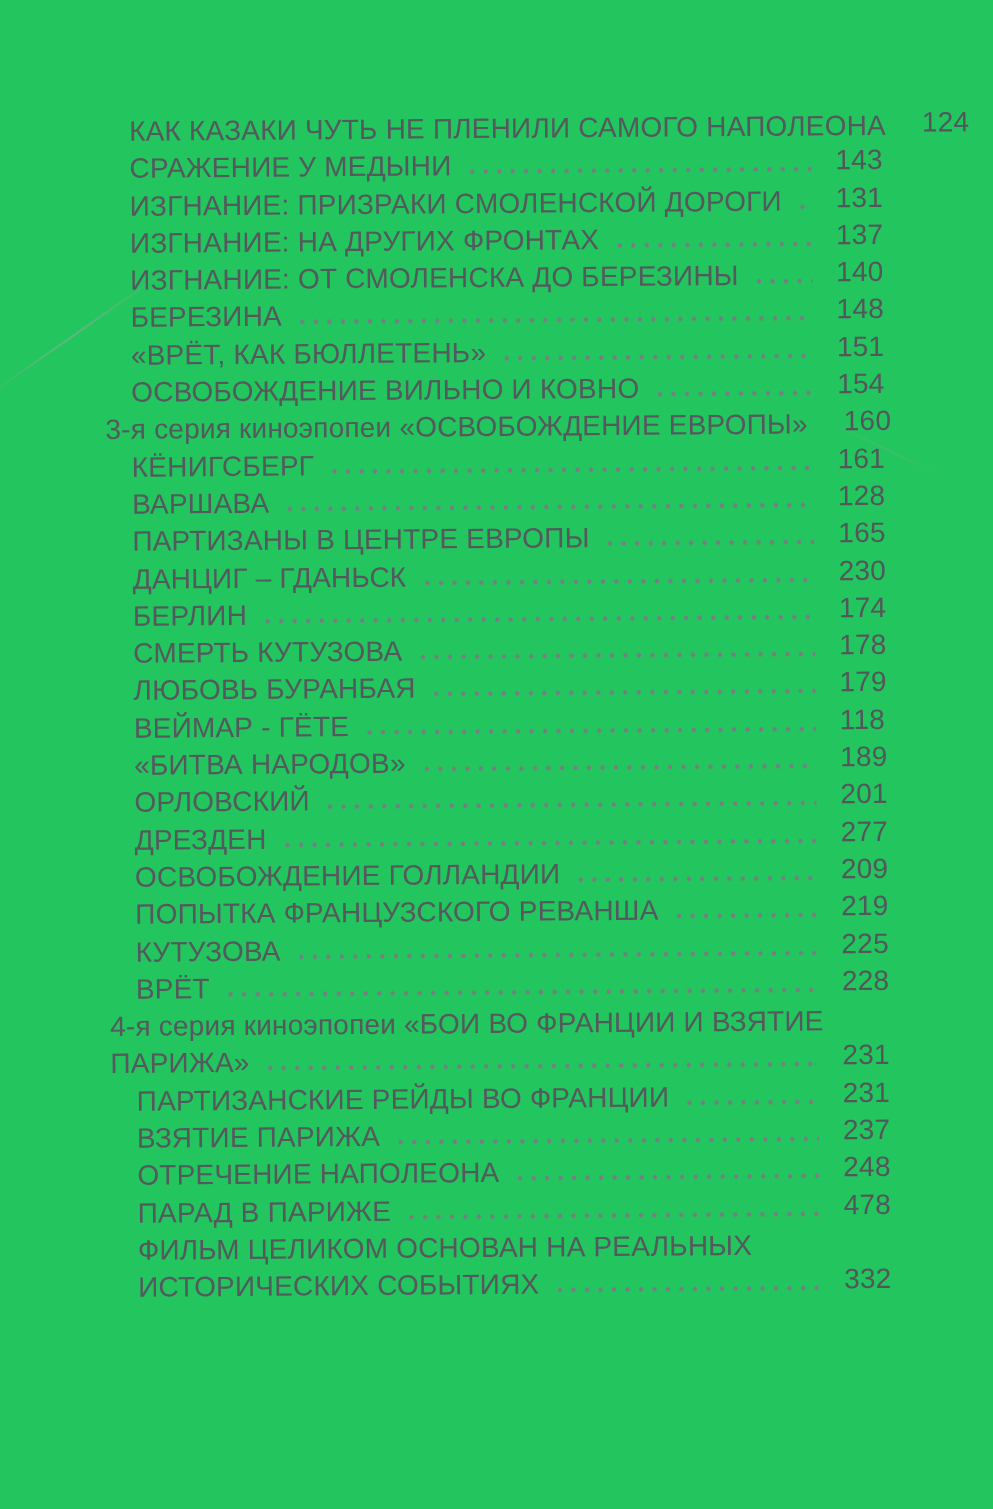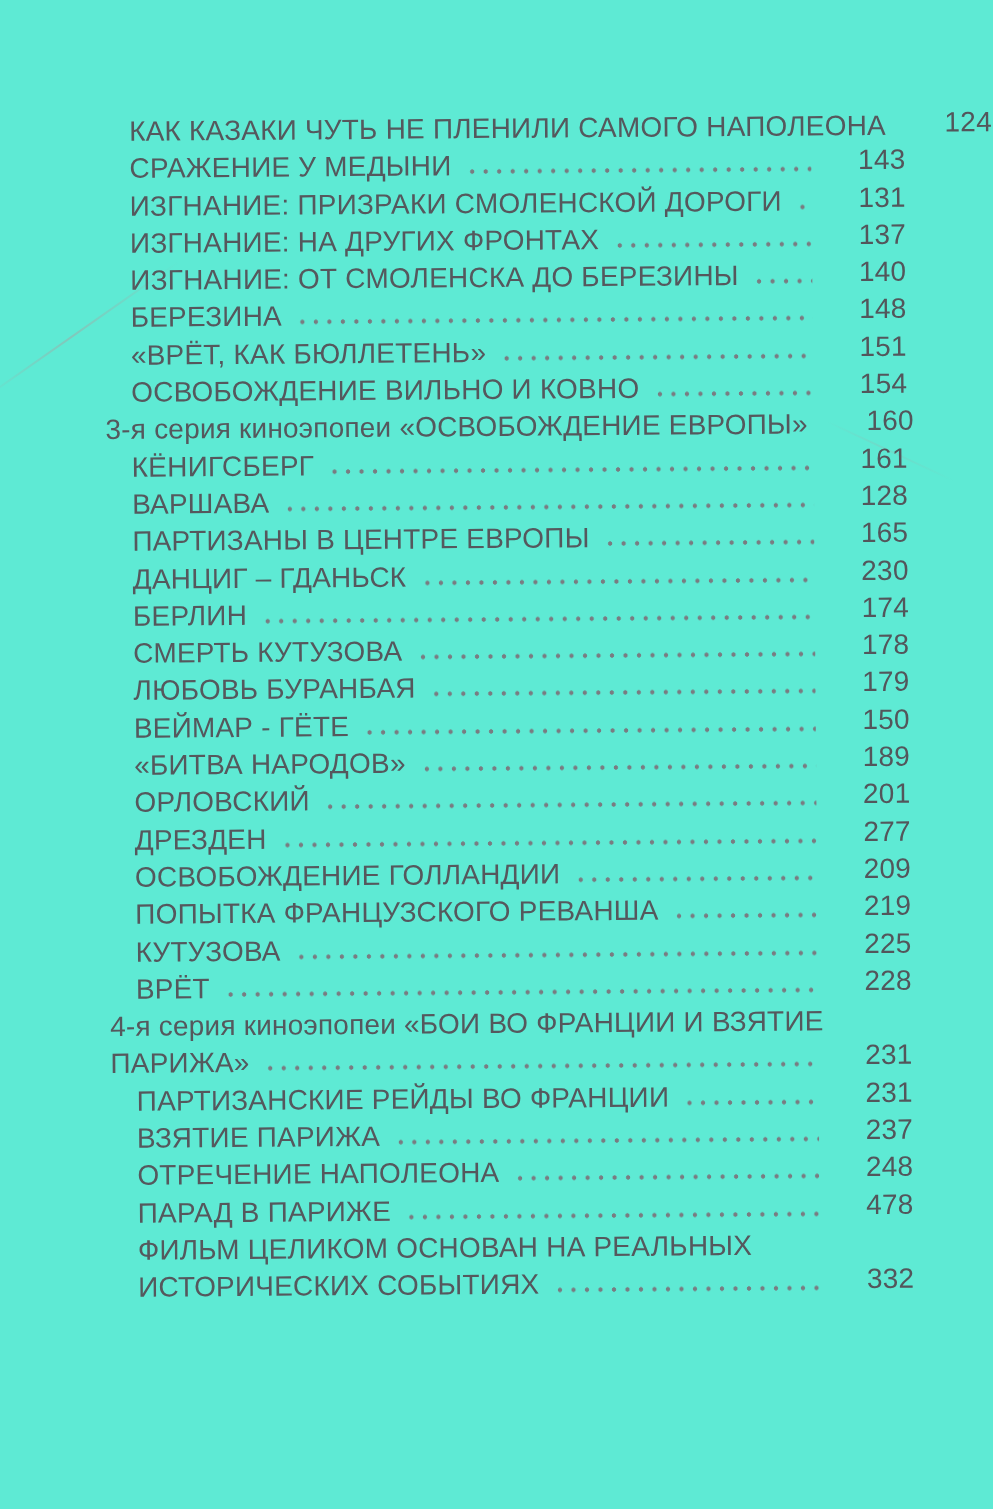--- a/index.html
+++ b/index.html
@@ -4,21 +4,21 @@
 <style>
   html, body {
     margin: 0;
     padding: 0;
     background: #ffffff;
   }
   .page {
     position: relative;
     width: 993px;
     height: 1509px;
-    background: #5eead4;
+    background: #22c55e;
     overflow: hidden;
     font-family: "Liberation Sans", "DejaVu Sans", sans-serif;
   }
   .toc {
     position: absolute;
     left: 103px;
     top: 116px;
     width: 802px; 
     transform: rotate(-0.45deg);
     transform-origin: 0 0;
@@ -41,21 +41,20 @@
     height: 7px;
     margin: 0 24px 0 12px;
     background-image: radial-gradient(circle, #797c81 1.9px, rgba(0,0,0,0) 2.5px);
     background-size: 13.5px 7px;
     background-repeat: repeat-x;
     background-position: 2px 50%;
     min-width: 0;
   }
   .pagenum {
     flex: 0 0 70px;
-    text-align: right;
     transform: translateY(-3px);
     color: #53565b;
   }
   
   .crease {
     position: absolute;
     pointer-events: none;
     background: linear-gradient(90deg, rgba(160,160,158,0) 0%, rgba(165,165,162,0.5) 45%, rgba(160,160,158,0) 100%);
     height: 2px;
   }
@@ -146,21 +145,21 @@
       <span class="pagenum">178</span>
     </div>
       <div class="row lvl-chapter">
       <span class="title">ЛЮБОВЬ БУРАНБАЯ</span>
       <span class="leader"></span>
       <span class="pagenum">179</span>
     </div>
       <div class="row lvl-chapter">
       <span class="title">ВЕЙМАР - ГЁТЕ</span>
       <span class="leader"></span>
-      <span class="pagenum">150</span>
+      <span class="pagenum">118</span>
     </div>
       <div class="row lvl-chapter">
       <span class="title">«БИТВА НАРОДОВ»</span>
       <span class="leader"></span>
       <span class="pagenum">189</span>
     </div>
       <div class="row lvl-chapter">
       <span class="title">ОРЛОВСКИЙ</span>
       <span class="leader"></span>
       <span class="pagenum">201</span>

